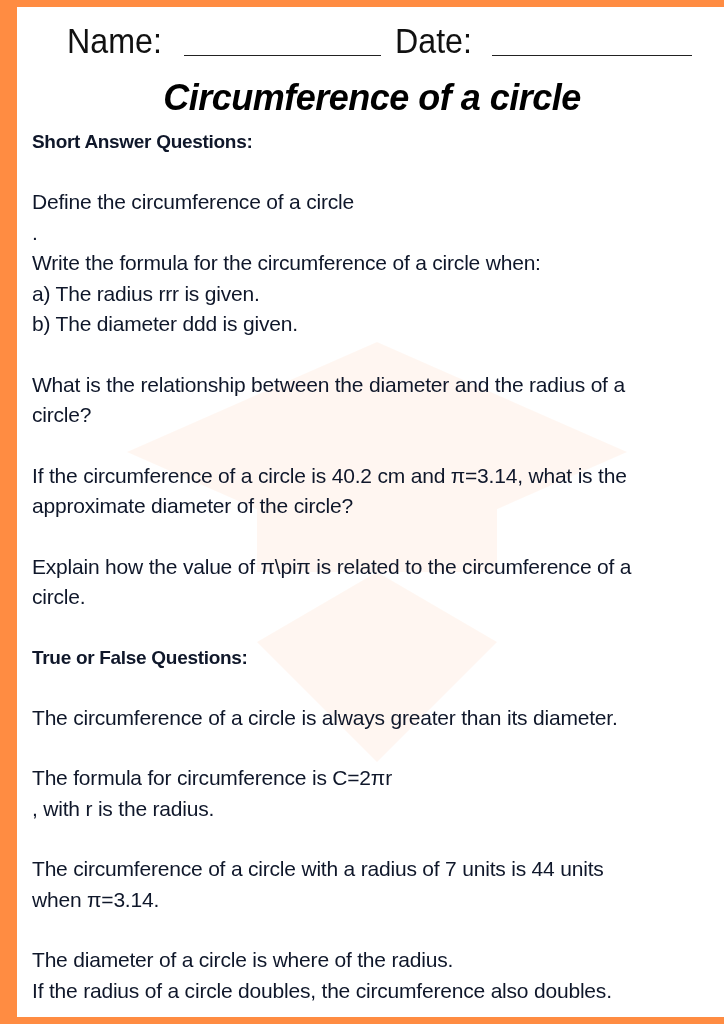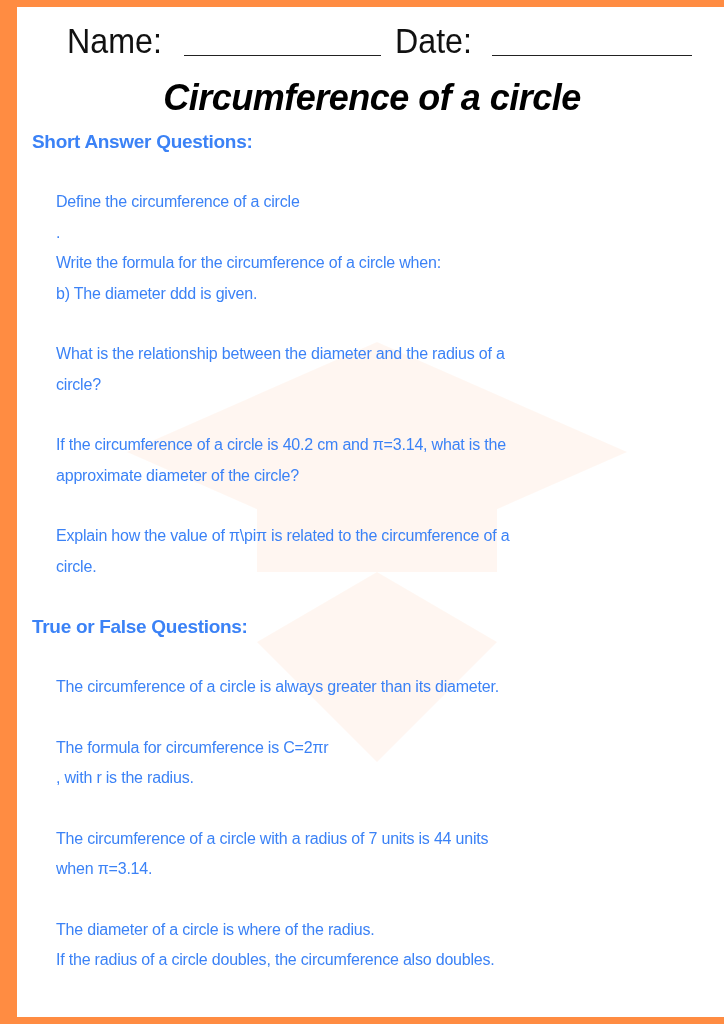--- a/index.html
+++ b/index.html
@@ -3,23 +3,23 @@
 <meta charset="utf-8">
 <style>
   html, body { margin:0; padding:0; }
   body { width:724px; height:1024px; background:#ff8c42; position:relative; overflow:hidden; font-family:"Liberation Sans", sans-serif; }
   .page { position:absolute; left:17px; top:7px; width:710px; height:1010px; background:#ffffff; overflow:hidden; }
   .watermark { position:absolute; left:110px; top:335px; width:500px; height:420px; opacity:0.05; pointer-events:none; }
   .header-line { position:absolute; top:14px; left:0; width:100%; height:50px; }
   .label { position:absolute; font-size:35px; color:#111; top:0; font-family:"Liberation Sans", sans-serif; transform:scaleX(0.92); transform-origin:left; }
   .blank { position:absolute; border-bottom:1.5px solid #222; height:0; }
   .title { position:absolute; top:70px; left:0; width:100%; text-align:center; font-size:36px; font-weight:bold; color:#000000; letter-spacing:-0.5px;font-style:italic; }
-  .content { position:absolute; left:15px; top:120px; width:680px; color:#3b82f6; }
+  .content { position:absolute; left:15px; top:120px; width:680px; color:#0f172a; }
   .section-title { font-weight:bold; font-size:19px; line-height:30px; letter-spacing:-0.3px; }
-  .line { font-size:16px; line-height:30.5px; letter-spacing:-0.2px; white-space:nowrap;margin-left:24px; }
+  .line { font-size:21px; line-height:30.5px; letter-spacing:-0.2px; white-space:nowrap; }
   .gap { height:30px; }
 </style>
 </head>
 <body>
 
 <div class="page">
 
   <svg class="watermark" viewBox="0 0 500 420">
     <polygon points="250,0 500,110 250,220 0,110" fill="#ff6a00"></polygon>
     <rect x="130" y="150" width="240" height="80" fill="#ff6a00"></rect>
@@ -34,20 +34,21 @@
   </div>
 
   <div class="title">Circumference of a circle</div>
 
   <div class="content">
     <div class="section-title">Short Answer Questions:</div>
     <div class="gap"></div>
     <div class="line">Define the circumference of a circle</div>
     <div class="line">.</div>
     <div class="line">Write the formula for the circumference of a circle when:</div>
+    <div class="line">a) The radius rrr is given.</div>
     <div class="line">b) The diameter ddd is given.</div>
     <div class="gap"></div>
     <div class="line">What is the relationship between the diameter and the radius of a</div>
     <div class="line">circle?</div>
     <div class="gap"></div>
     <div class="line">If the circumference of a circle is 40.2 cm and π=3.14, what is the</div>
     <div class="line">approximate diameter of the circle?</div>
     <div class="gap"></div>
     <div class="line">Explain how the value of π\piπ is related to the circumference of a</div>
     <div class="line">circle.</div>

